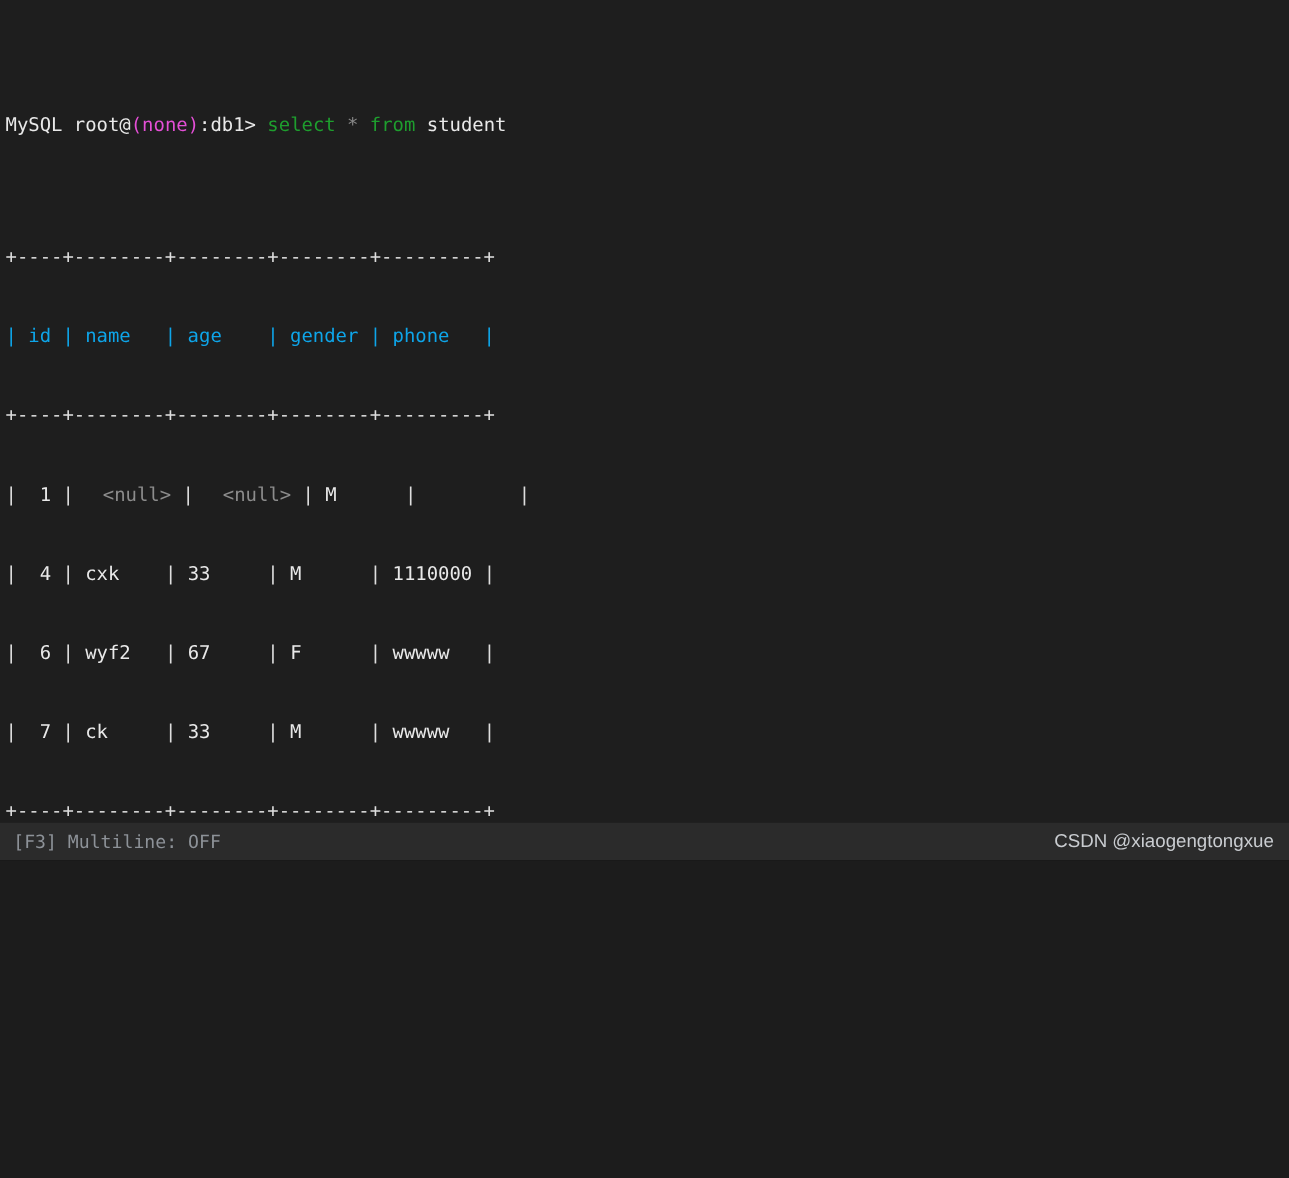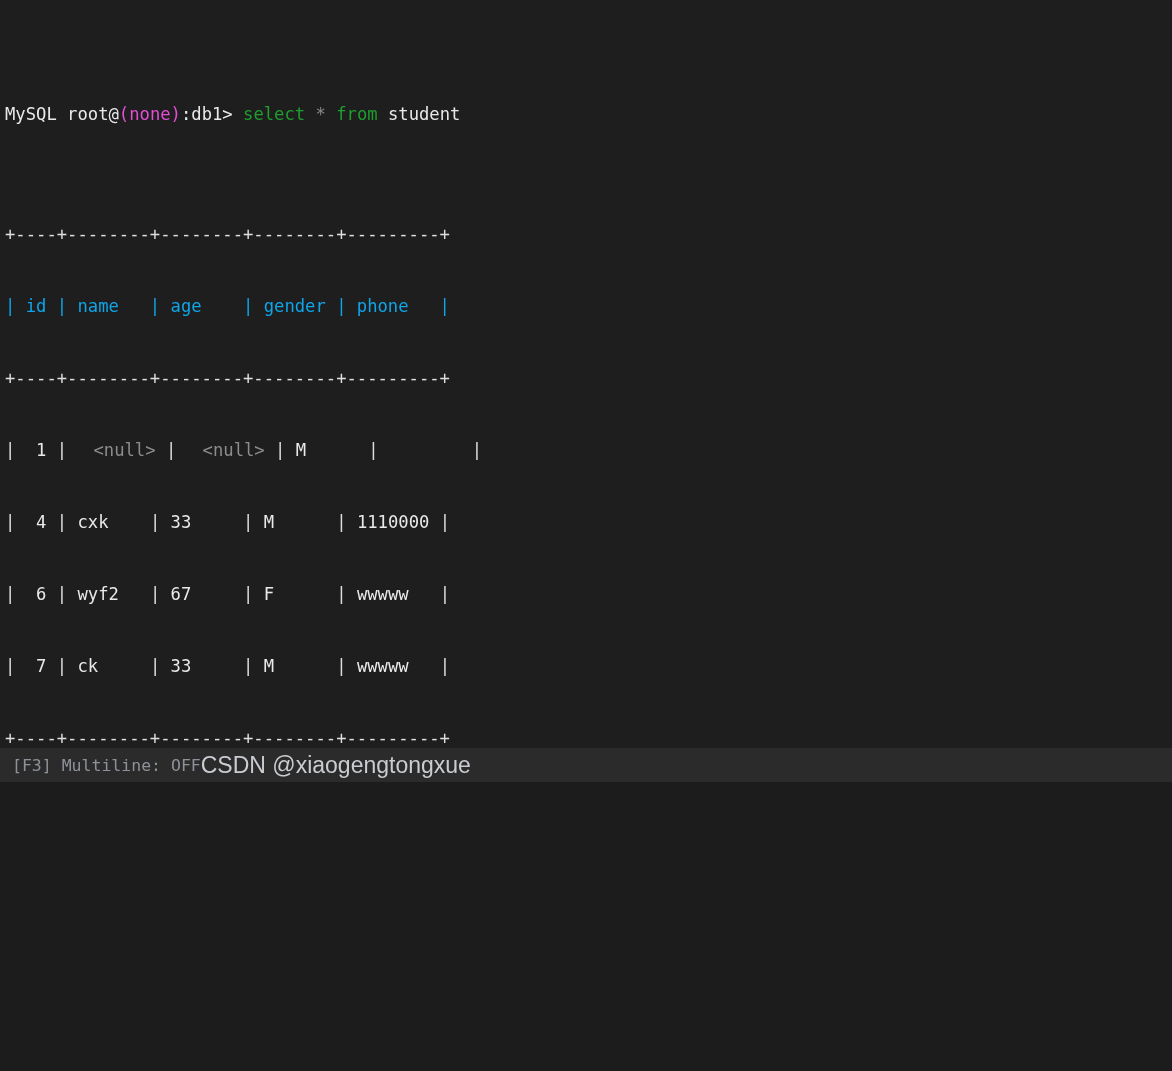--- a/index.html
+++ b/index.html
@@ -47,32 +47,33 @@
 
   #statusbar {
     position: absolute;
     left: 0;
     bottom: 0;
     width: 1172px;
     height: 34px;
     background: #2b2b2b;
     display: flex;
     align-items: center;
+    justify-content: space-between;
     box-sizing: border-box;
     padding: 0 14px 0 12px;
   }
   #statusbar .sb-left {
     font-family: "DejaVu Sans Mono", "Liberation Mono", monospace;
     font-size: 16.5px;
     color: #8d9298;
     white-space: pre;
   }
   #statusbar .sb-right {
     font-family: "Liberation Sans", "DejaVu Sans", sans-serif;
-    font-size: 23px;
+    font-size: 17px;
     color: #c9ccd0;
     white-space: pre;
   }
 </style>
 </head>
 <body>
 
 <div id="screen">
 
   <div id="terminal">

